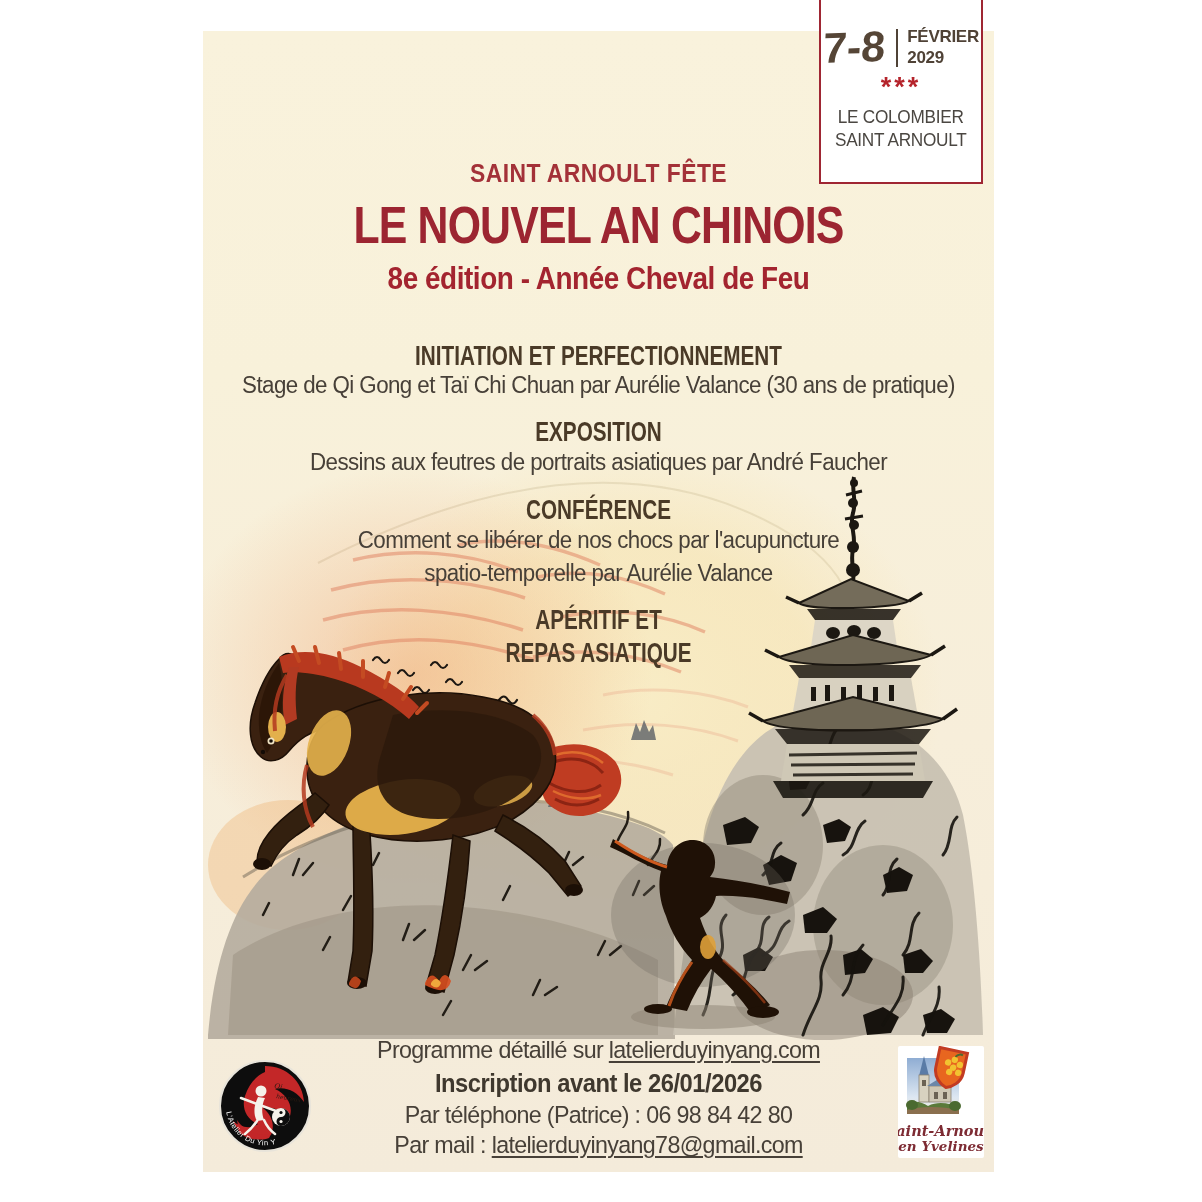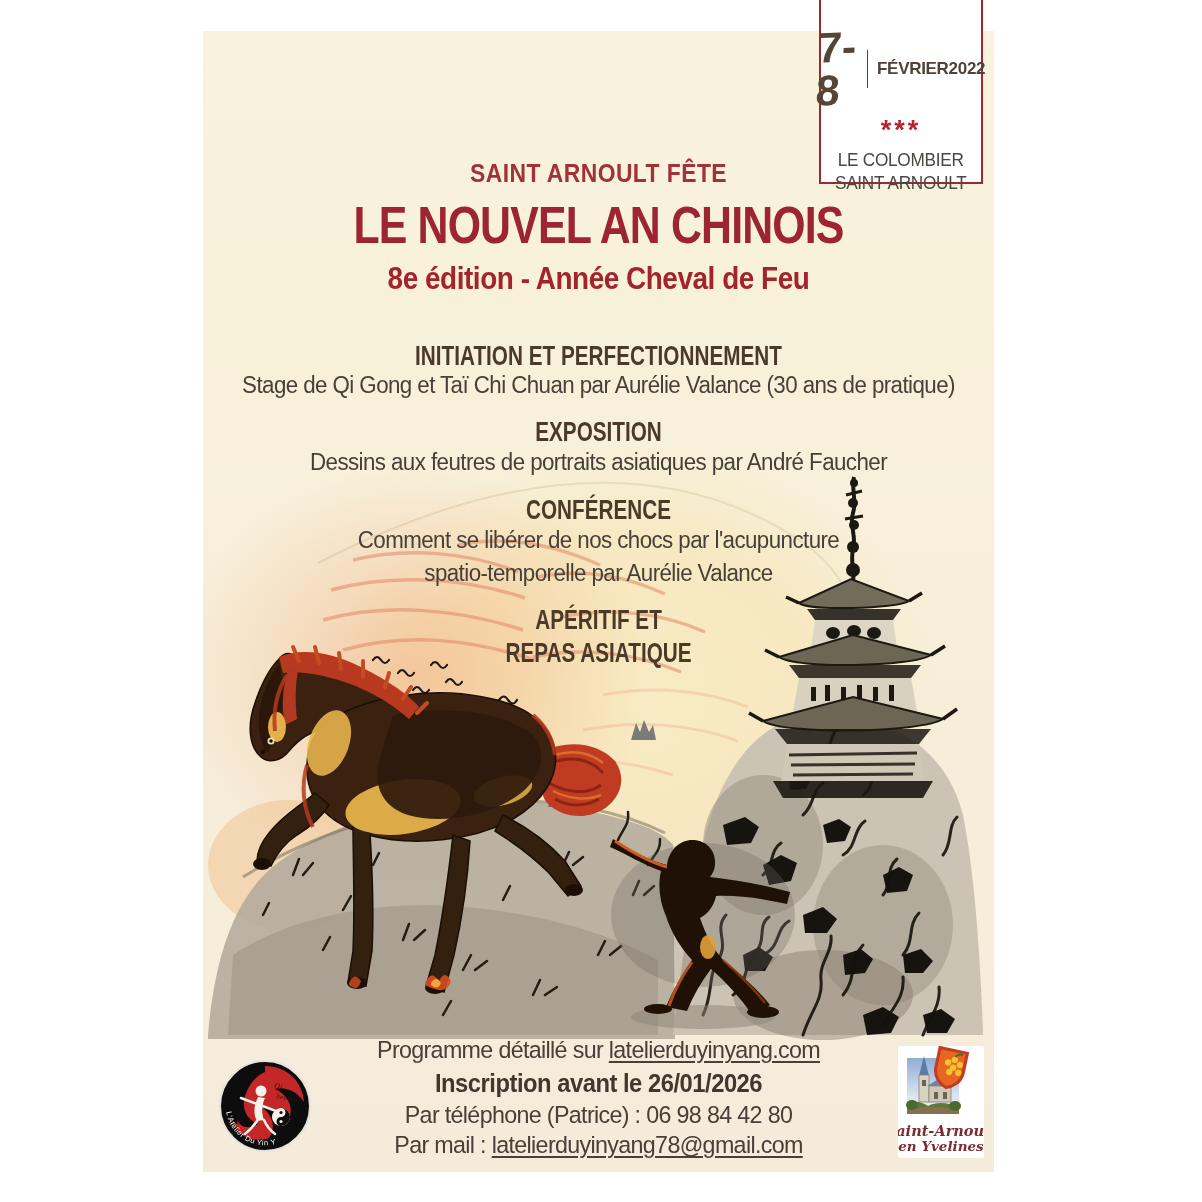--- a/index.html
+++ b/index.html
@@ -16,21 +16,21 @@
   .bodyline{font-size:23.5px;color:#474038;letter-spacing:-.6px;transform:scaleX(.95);}
   .footline{font-size:24.5px;color:#474038;letter-spacing:-.7px;transform:scaleX(.95);}
   .footbold{font-size:25px;font-weight:700;color:#3f382e;letter-spacing:-.5px;transform:scaleX(.95);}
   .linku{text-decoration:underline;text-underline-offset:3px;text-decoration-thickness:1.5px;}
   .datebox{left:819px;top:0;width:164px;height:184px;background:#ffffff;z-index:8;
            border:2px solid #9f2633;border-top:none;box-sizing:border-box;
            display:flex;flex-direction:column;align-items:center;}
   .daterow{display:flex;align-items:center;margin-top:26px;}
   .datenum{font-size:43px;font-weight:800;color:#554536;transform:skewX(-5deg) rotate(-2deg);line-height:1;}
   .datediv{width:2px;height:38px;background:#4f4236;margin:0 9px 0 11px;}
-  .datemy{display:flex;flex-direction:row;text-align:left;font-size:17px;font-weight:700;
+  .datemy{display:flex;flex-direction:column;text-align:left;font-size:17px;font-weight:700;
           color:#4f4236;line-height:1.18;letter-spacing:-.3px;}
   .stars{color:#b5242c;font-size:27px;font-weight:700;letter-spacing:3px;line-height:.8;height:20px;margin-top:8px;}
   .venue{font-size:18.5px;color:#4b4742;line-height:1.22;margin-top:9px;transform:scaleX(.93);text-align:center;letter-spacing:-.3px;}
 </style>
 </head>
 <body>
 
 <div class="abs poster"></div>
 
 <svg class="abs" style="left:203px;top:395px;z-index:1;" width="791" height="645" viewBox="0 0 791 645">
@@ -239,21 +239,21 @@
     <ellipse cx="505" cy="552" rx="8" ry="12" fill="#dfa13a" opacity=".9"></ellipse>
   </g>
 </svg>
 
 <div class="abs datebox">
   <div class="daterow">
     <div class="datenum">7-8</div>
     <div class="datediv"></div>
     <div class="datemy">
       <span>FÉVRIER</span>
-      <span>2022</span>
+      <span>2029</span>
     </div>
   </div>
   <div class="stars">***</div>
   <div class="venue">
     <div>LE COLOMBIER</div>
     <div>SAINT ARNOULT</div>
   </div>
 </div>
 
 <div class="abs cline kicker" style="top:158px;">SAINT ARNOULT FÊTE</div>

